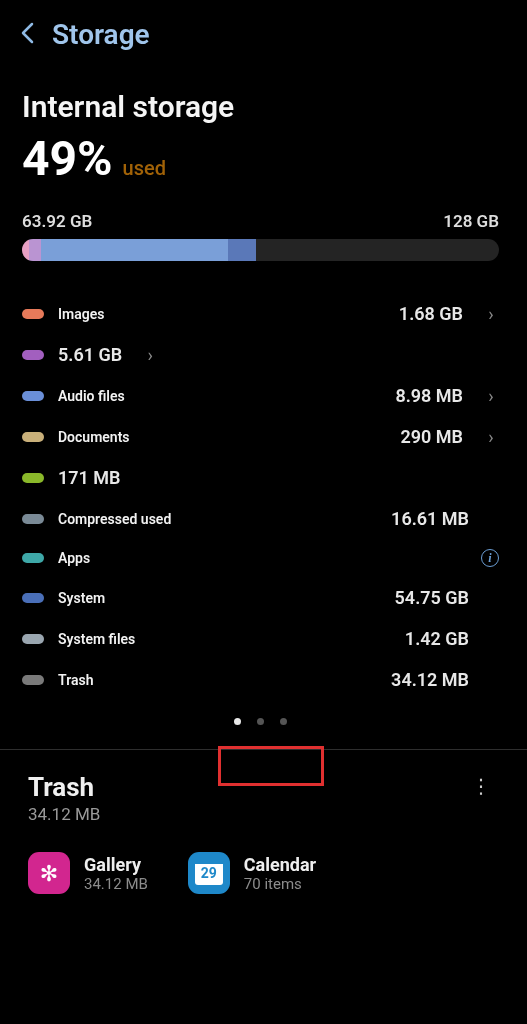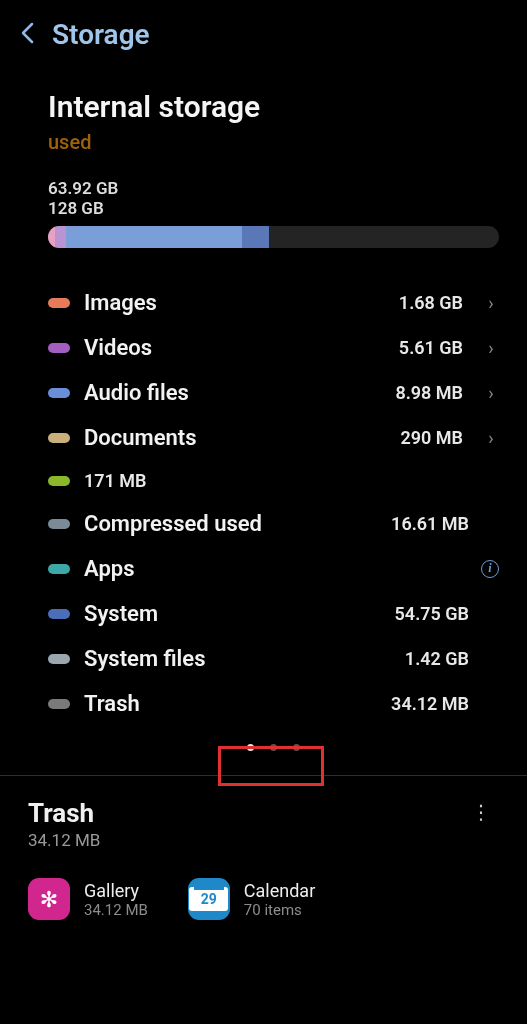--- a/index.html
+++ b/index.html
@@ -23,22 +23,21 @@
     font-size: 26px;
     font-weight: 300;
     line-height: 1;
   }
   .header-title {
     color: #a0c5eb;
     font-size: 28px;
     font-weight: 600;
   }
   .main {
-    padding: 28px 28px 0 28px;
-    margin-left: 20px;
+    padding: 28px 28px 0 22px;
   }
   .section-title {
     font-size: 30px;
     font-weight: 600;
     color: #f5f5f5;
   }
   .pct-row {
     display: flex;
     align-items: baseline;
     gap: 10px;
@@ -54,21 +53,20 @@
     color: #a16207;
     font-weight: 500;
   }
   .bar-labels {
     display: flex;
     justify-content: space-between;
     margin-top: 24px;
     font-size: 17px;
     font-weight: 600;
     color: #ddd;
-    flex-direction: column;
   }
   .bar {
     position: relative;
     height: 22px;
     background: #242424;
     border-radius: 11px;
     margin-top: 8px;
     overflow: hidden;
   }
   .bar-fill {
@@ -93,21 +91,21 @@
     gap: 14px;
   }
   .pill {
     width: 22px;
     height: 10px;
     border-radius: 5px;
     flex: 0 0 auto;
   }
   .cat-label {
     flex: 1;
-    font-size: 22px;
+    font-size: 14px;
     font-weight: 600;
     color: #f2f2f2;
   }
   .cat-size {
     font-size: 18px;
     font-weight: 600;
     color: #e8e8e8;
   }
   .chev {
     color: #888;
@@ -219,30 +217,30 @@
   .calendar-icon::before {
     content: "";
     position: absolute;
     top: 6px; left: 6px; right: 6px;
     height: 6px;
     background: #1e88c9;
   }
   .calendar-inner {
     background: #fff;
     color: #1e88c9;
-    width: 39px;
+    width: 28px;
     height: 24px;
     border-radius: 3px;
     display: flex;
     align-items: center;
     justify-content: center;
   }
   .item-label {
     font-size: 18px;
-    font-weight: 400;
+    font-weight: 700;
     color: #eee;
   }
   .item-sub {
     font-size: 15px;
     color: #8c8c8c;
   }
   .spacer { width: 16px; }
 </style>
 </head>
 <body>
@@ -252,20 +250,21 @@
     <svg width="14" height="22" viewBox="0 0 14 22" fill="none">
         <path d="M12 2 L3 11 L12 20" stroke="#8fbae5" stroke-width="2.5" stroke-linecap="round" stroke-linejoin="round"></path>
       </svg>
   </div>
   <div class="header-title">Storage</div>
 </div>
 
 <div class="main">
   <div class="section-title">Internal storage</div>
   <div class="pct-row">
+    <div class="pct">49%</div>
     <div class="used-label">used</div>
   </div>
   <div class="bar-labels">
     <span>63.92 GB</span>
     <span>128 GB</span>
   </div>
   <div class="bar">
     <div class="bar-fill" id="bar-fill" style="width: 49%;">
         <div class="bar-seg" style="background: rgb(232, 160, 196); width: 3%;"></div>
         <div class="bar-seg" style="background: rgb(186, 148, 210); width: 5%;"></div>
@@ -276,21 +275,20 @@
 
   <div class="categories" id="categories">
       <div class="cat-row">
         <div class="pill" style="background: rgb(231, 122, 90);"></div>
         <div class="cat-label">Images</div>
         <div class="cat-size">1.68 GB</div>
         <div class="chev">›</div>
       </div>
       <div class="cat-row">
         <div class="pill" style="background: rgb(162, 95, 191);"></div>
-        <div class="cat-label">Videos</div>
         <div class="cat-size">5.61 GB</div>
         <div class="chev">›</div>
       </div>
       <div class="cat-row">
         <div class="pill" style="background: rgb(106, 143, 216);"></div>
         <div class="cat-label">Audio files</div>
         <div class="cat-size">8.98 MB</div>
         <div class="chev">›</div>
       </div>
       <div class="cat-row">

